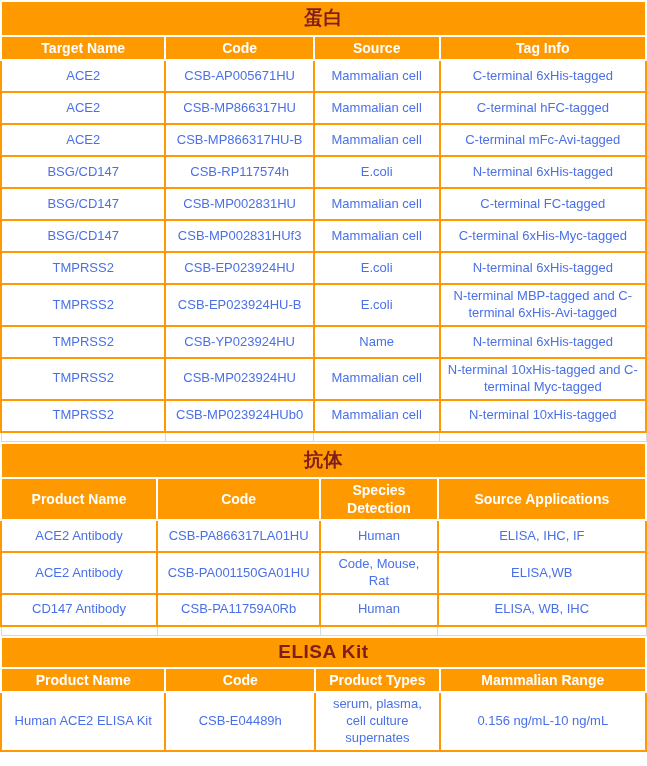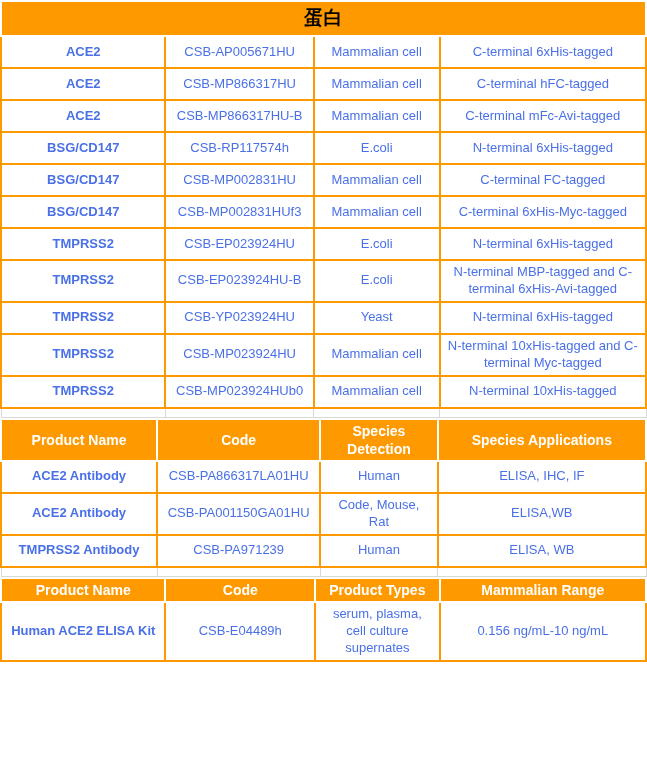--- a/index.html
+++ b/index.html
@@ -14,21 +14,21 @@
     font-family:"Liberation Sans","DejaVu Sans",sans-serif;
     -webkit-font-smoothing:antialiased;
   }
   table.product-table{
     border-collapse:collapse;
     width:647px;
     table-layout:fixed;
   }
   th.title-cell{
     background:var(--accent);
-    color:#000000;
+    color:#7f1d1d;
     font-size:19px;
     font-weight:bold;
     text-align:center;
     padding:3px 0 4px 0;
     border:2px solid #fff;
     letter-spacing:.5px;
   }
   th.col-header{
     background:var(--accent);
     color:#fff;
@@ -44,21 +44,21 @@
     background:#fff;
     color:var(--link);
     font-size:13px;
     text-align:center;
     vertical-align:middle;
     padding:3px 6px;
     height:24px;
     line-height:1.3;
     word-wrap:break-word;
   }
-  td.cell.name-cell{font-weight:bold;margin-top:21px;}
+  td.cell.name-cell{font-weight:normal;margin-top:21px;}
   tr.spacer-row td{
     border:1px solid var(--spacer);
     border-top:2px solid var(--accent);
     height:8px;
     padding:0;
     background:#fff;
   }
 </style>
 </head>
 <body>
@@ -68,20 +68,26 @@
     <colgroup>
         <col style="width: 25.5%;">
         <col style="width: 23%;">
         <col style="width: 19.5%;">
         <col style="width: 32%;">
       </colgroup>
     <thead>
       <tr>
         <th class="title-cell" colspan="4">蛋白</th>
       </tr>
+      <tr>
+          <th class="col-header">Target Name</th>
+          <th class="col-header">Code</th>
+          <th class="col-header">Source</th>
+          <th class="col-header">Tag Info</th>
+        </tr>
     </thead>
     <tbody>
         <tr>
           <td class="cell name-cell">ACE2</td>
           <td class="cell">CSB-AP005671HU</td>
           <td class="cell">Mammalian cell</td>
           <td class="cell">C-terminal 6xHis-tagged</td>
         </tr>
         <tr>
           <td class="cell name-cell">ACE2</td>
@@ -121,21 +127,21 @@
         </tr>
         <tr>
           <td class="cell name-cell">TMPRSS2</td>
           <td class="cell">CSB-EP023924HU-B</td>
           <td class="cell">E.coli</td>
           <td class="cell">N-terminal MBP-tagged and C-terminal 6xHis-Avi-tagged</td>
         </tr>
         <tr>
           <td class="cell name-cell">TMPRSS2</td>
           <td class="cell">CSB-YP023924HU</td>
-          <td class="cell">Yeast</td>
+          <td class="cell">Name</td>
           <td class="cell">N-terminal 6xHis-tagged</td>
         </tr>
         <tr>
           <td class="cell name-cell">TMPRSS2</td>
           <td class="cell">CSB-MP023924HU</td>
           <td class="cell">Mammalian cell</td>
           <td class="cell">N-terminal 10xHis-tagged and C-terminal Myc-tagged</td>
         </tr>
         <tr>
           <td class="cell name-cell">TMPRSS2</td>
@@ -154,63 +160,69 @@
 
   <table class="product-table">
     <colgroup>
         <col style="width: 24.2%;">
         <col style="width: 25.3%;">
         <col style="width: 18.2%;">
         <col style="width: 32.3%;">
       </colgroup>
     <thead>
       <tr>
+        <th class="title-cell" colspan="4">抗体</th>
+      </tr>
+      <tr>
           <th class="col-header">Product Name</th>
           <th class="col-header">Code</th>
           <th class="col-header">Species Detection</th>
-          <th class="col-header">Species Applications</th>
+          <th class="col-header">Source Applications</th>
         </tr>
     </thead>
     <tbody>
         <tr>
           <td class="cell name-cell">ACE2 Antibody</td>
           <td class="cell">CSB-PA866317LA01HU</td>
           <td class="cell">Human</td>
           <td class="cell">ELISA, IHC, IF</td>
         </tr>
         <tr>
           <td class="cell name-cell">ACE2 Antibody</td>
           <td class="cell">CSB-PA001150GA01HU</td>
           <td class="cell">Code, Mouse, Rat</td>
           <td class="cell">ELISA,WB</td>
         </tr>
         <tr>
-          <td class="cell name-cell">TMPRSS2 Antibody</td>
-          <td class="cell">CSB-PA971239</td>
+          <td class="cell name-cell">CD147 Antibody</td>
+          <td class="cell">CSB-PA11759A0Rb</td>
           <td class="cell">Human</td>
-          <td class="cell">ELISA, WB</td>
+          <td class="cell">ELISA, WB, IHC</td>
         </tr>
         <tr class="spacer-row">
           <td></td>
           <td></td>
           <td></td>
           <td></td>
         </tr>
       </tbody>
   </table>
 
   <table class="product-table">
     <colgroup>
         <col style="width: 25.5%;">
         <col style="width: 23.2%;">
         <col style="width: 19.3%;">
         <col style="width: 32%;">
       </colgroup>
     <thead>
       <tr>
+        <th class="title-cell" colspan="4">ELISA Kit</th>
+      </tr>
+      <tr>
           <th class="col-header">Product Name</th>
           <th class="col-header">Code</th>
           <th class="col-header">Product Types</th>
           <th class="col-header">Mammalian Range</th>
         </tr>
     </thead>
     <tbody>
         <tr>
           <td class="cell name-cell">Human ACE2 ELISA Kit</td>
           <td class="cell">CSB-E04489h</td>

